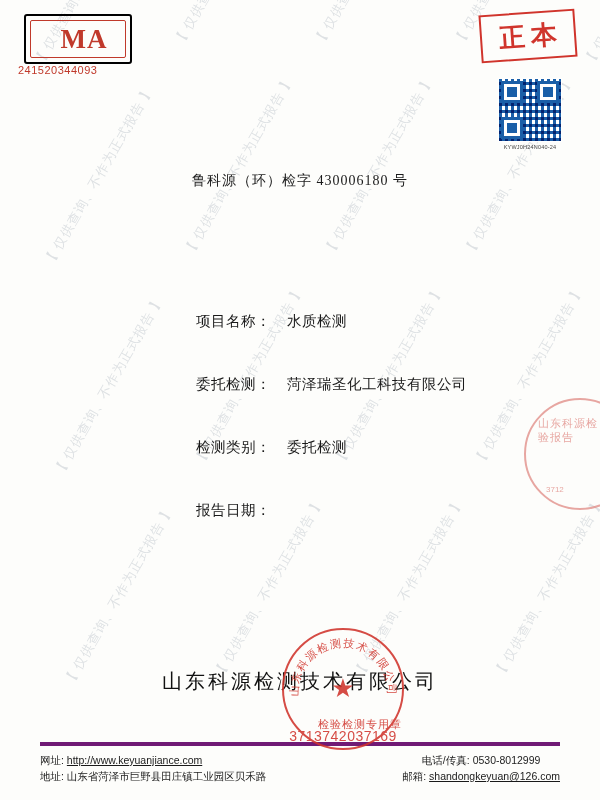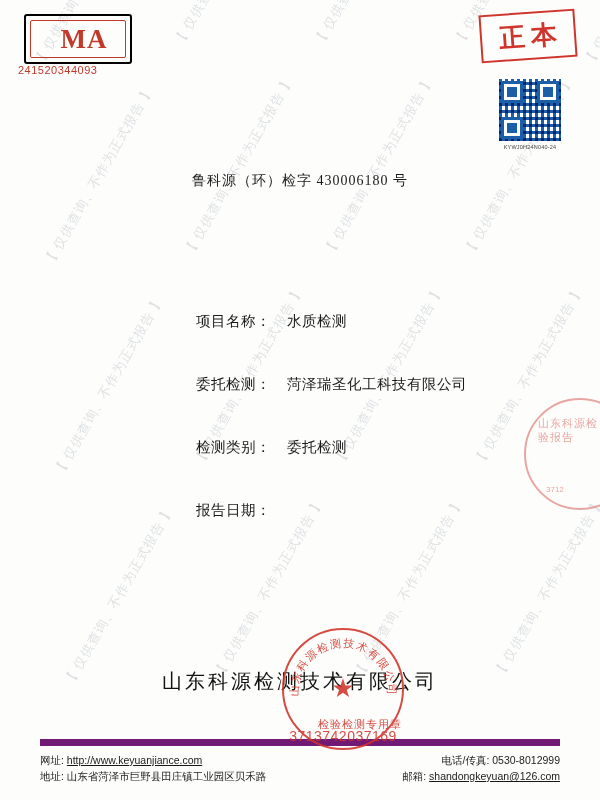--- a/index.html
+++ b/index.html
@@ -296,41 +296,41 @@
     font-size: 8px;
     font-family: "Liberation Sans", sans-serif;
   }
 
   
   .footer {
     position: absolute;
     left: 40px;
     right: 40px;
     bottom: 16px;
-    border-top: 7px solid #701a75;
+    border-top: 4px solid #701a75;
     padding-top: 6px;
     display: flex;
     justify-content: space-between;
     font-size: 10.5px;
     color: #222;
     z-index: 4;
     font-family: "Liberation Sans", sans-serif;
   }
   .footer-col {
     line-height: 16px;
   }
   .footer-row {
     white-space: nowrap;
   }
   .footer-row .lnk {
     color: #1a1a1a;
     text-decoration: underline;
   }
   .footer-col.right {
-    text-align: right;
+    text-align: center;
     margin-left: 36px;
   }
 </style>
 </head>
 <body>
 
 <div class="page">
 
   <div class="watermarks">
     <div class="wm" style="left:30px; top:60px;">【 仅供查询、不作为正式报告 】</div>

